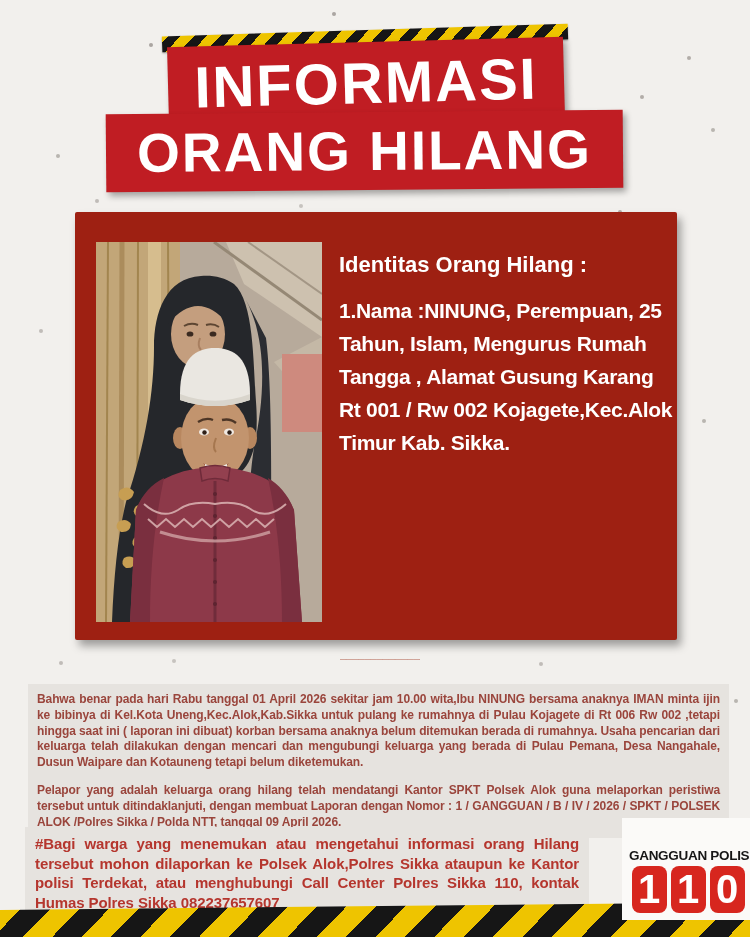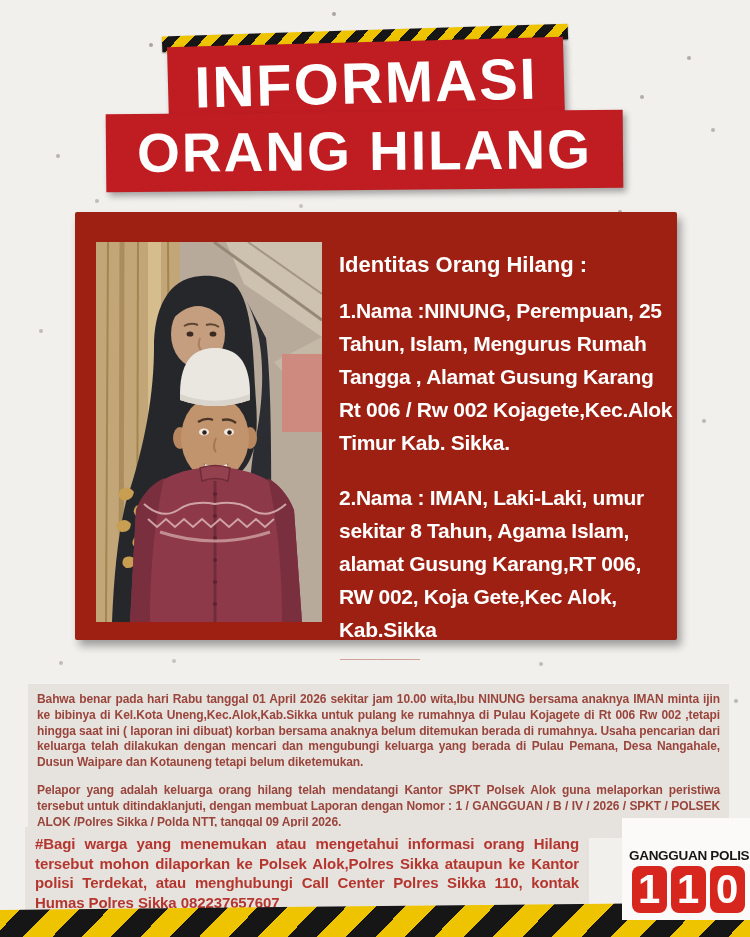--- a/index.html
+++ b/index.html
@@ -166,22 +166,21 @@
 
         <g stroke="#d7aeae" stroke-width="2" fill="none" opacity="0.9">
           <path d="M48,262 q18,16 34,6 q14,-10 37,-6 q23,-4 37,6 q16,10 34,-6"></path>
           <path d="M52,277 l9,8 9,-8 9,8 9,-8 9,8 9,-8 9,8 9,-8 9,8 9,-8 9,8 9,-8 9,8 9,-8"></path>
           <path d="M64,290 q55,18 110,0" stroke-width="3" opacity="0.8"></path>
         </g>
       </svg>
     </div>
     <div class="idtext">
       <div class="id-heading">Identitas Orang Hilang :</div>
-      <p class="id-p">1.Nama :NINUNG, Perempuan, 25 Tahun, Islam, Mengurus Rumah Tangga , Alamat Gusung Karang Rt 006 / Rw 002 Kojagete,Kec.Alok Timur Kab. Sikka.</p>
-      <p class="id-p">2.Nama : IMAN, Laki-Laki, umur sekitar 8 Tahun, Agama Islam, alamat Gusung Karang,RT 006, RW 002, Koja Gete,Kec Alok, Kab.Sikka</p>
+      <p class="id-p">1.Nama :NINUNG, Perempuan, 25 Tahun, Islam, Mengurus Rumah Tangga , Alamat Gusung Karang Rt 001 / Rw 002 Kojagete,Kec.Alok Timur Kab. Sikka.</p>
     </div>
   </div>
 
   <div class="divider">______________</div>
 
   <div class="panel report-panel">
     <p>Bahwa benar pada hari Rabu tanggal 01 April 2026 sekitar jam 10.00 wita,Ibu NINUNG bersama anaknya IMAN minta ijin ke bibinya di Kel.Kota Uneng,Kec.Alok,Kab.Sikka untuk pulang ke rumahnya di Pulau Kojagete di Rt 006 Rw 002 ,tetapi hingga saat ini ( laporan ini dibuat) korban bersama anaknya belum ditemukan berada di rumahnya. Usaha pencarian dari keluarga telah dilakukan dengan mencari dan mengubungi keluarga yang berada di Pulau Pemana, Desa Nangahale, Dusun Waipare dan Kotauneng tetapi  belum diketemukan.</p>
     <p>Pelapor yang adalah keluarga orang hilang telah mendatangi Kantor SPKT Polsek Alok guna melaporkan peristiwa tersebut untuk ditindaklanjuti, dengan membuat Laporan  dengan Nomor : 1 / GANGGUAN / B / IV / 2026 / SPKT / POLSEK ALOK /Polres Sikka / Polda NTT, tanggal 09 April 2026.</p>
   </div>
 

